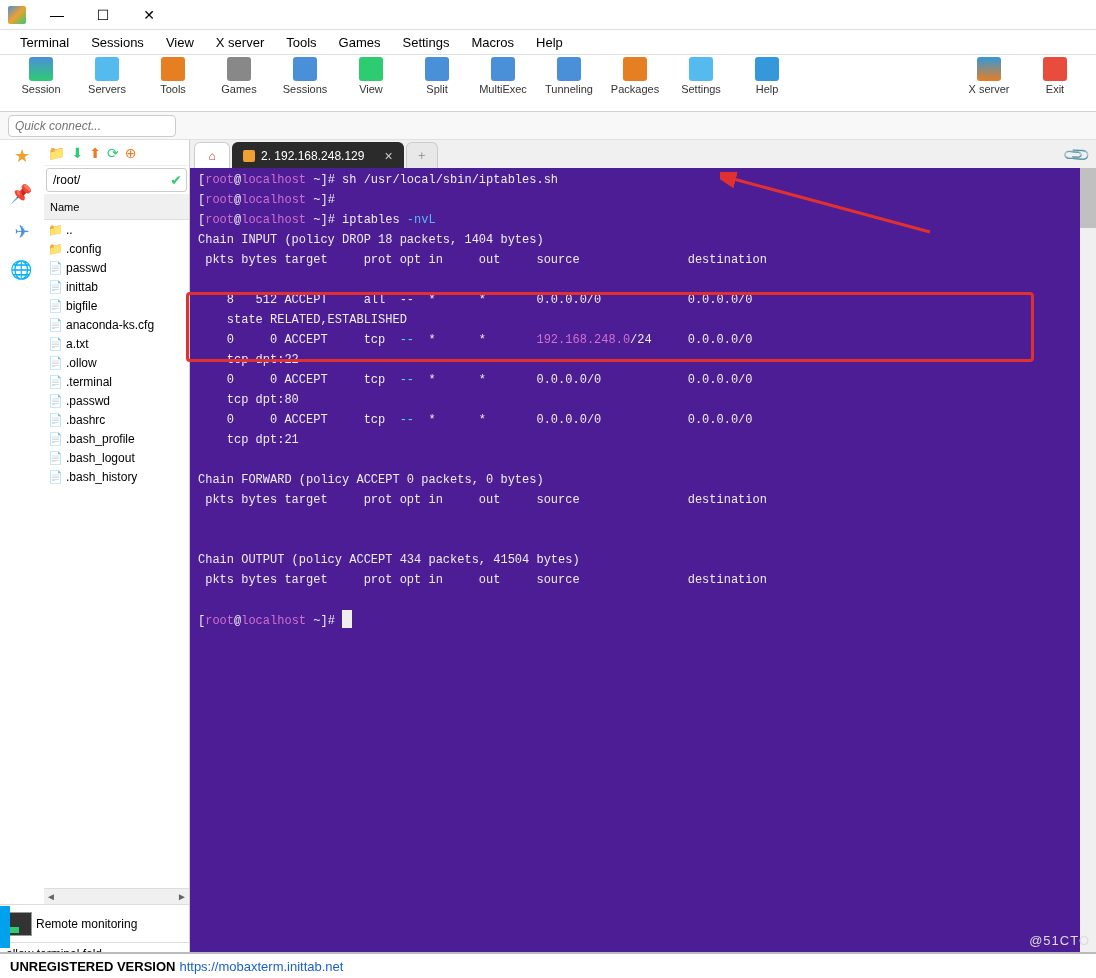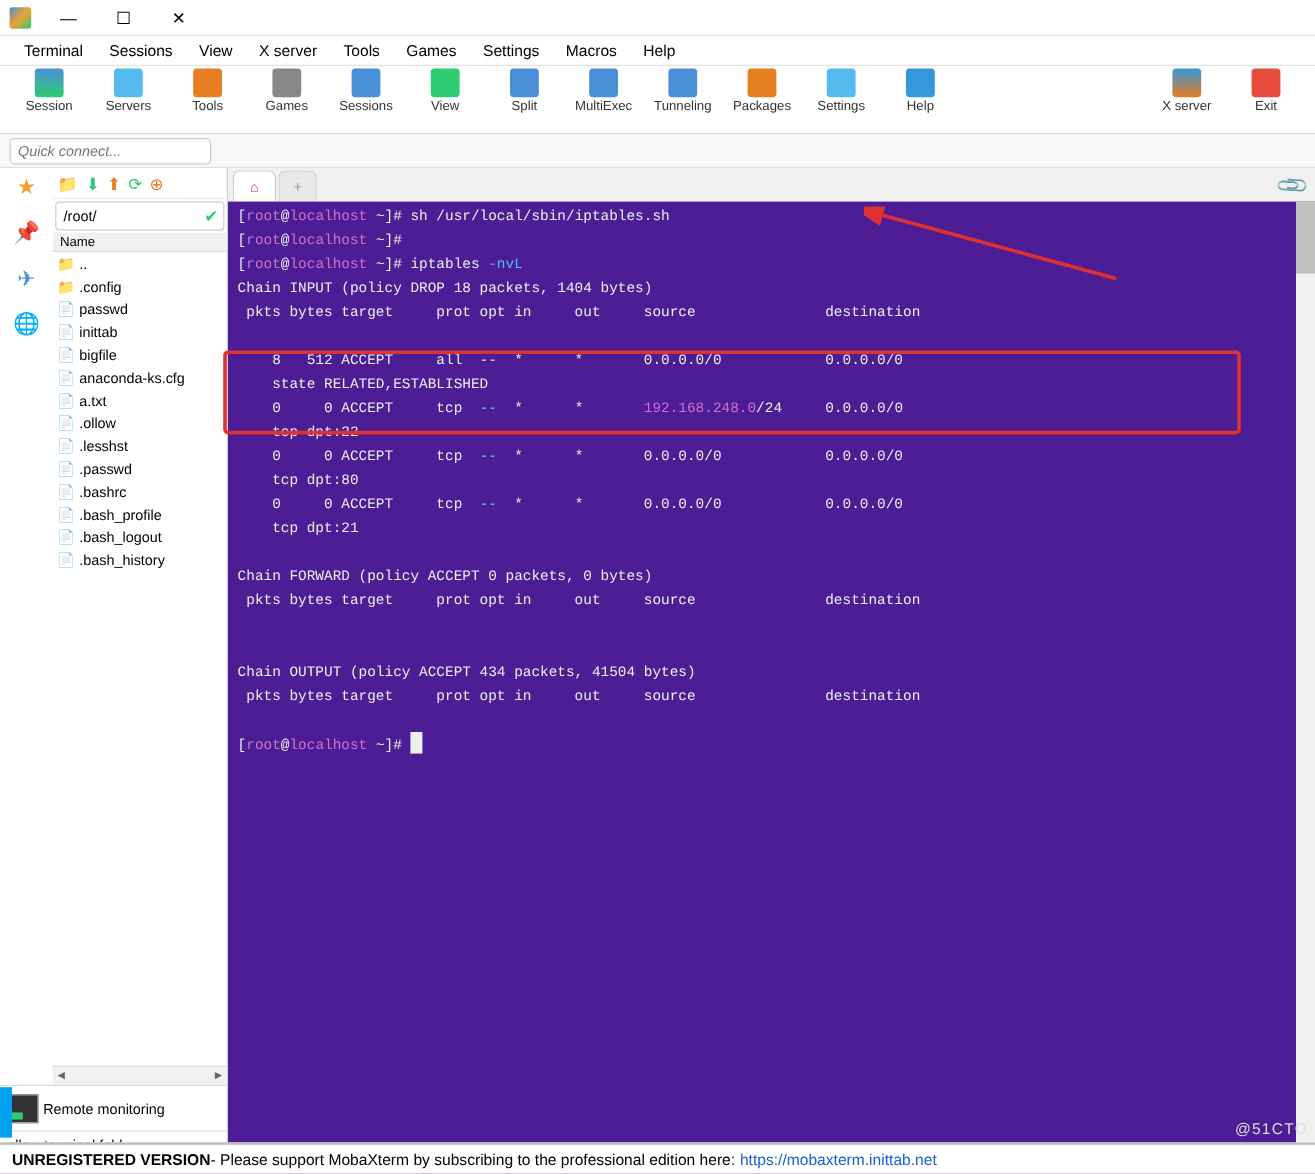--- a/index.html
+++ b/index.html
@@ -21,21 +21,21 @@
 .main { display: flex; height: 826px; }
 .sidebar { width: 190px; border-right: 1px solid #d0d0d0; display: flex; flex-direction:column; background:#fff; }
 .side-icons { width: 44px; display: flex; flex-direction: column; align-items: center; padding-top: 4px; gap: 14px; }
 .side-icons div { width: 24px; height: 24px; display:flex; align-items:center; justify-content:center; font-size:18px; cursor:pointer; }
 .sidebar-body { flex:1; display:flex; }
 .filebrowser { flex: 1; display: flex; flex-direction: column; font-size: 12px; }
 .fb-toolbar { height: 26px; display: flex; align-items: center; gap: 6px; padding: 0 4px; border-bottom: 1px solid #eee; }
 .fb-toolbar span { font-size: 14px; cursor:pointer; }
 .fb-path { height: 24px; border: 1px solid #ccc; margin: 2px; border-radius: 3px; display: flex; align-items: center; padding: 0 6px; font-size: 12px; position:relative; }
 .fb-path .ok { position:absolute; right:4px; color:#2ecc71; font-size:14px; }
-.fb-header { background: #f0f0f0; border-bottom: 1px solid #ddd; height: 16px; display:flex; align-items:center; padding:0 6px; font-size:11px; }
+.fb-header { background: #f0f0f0; border-bottom: 1px solid #ddd; height: 26px; display:flex; align-items:center; padding:0 6px; font-size:11px; }
 .fb-list { flex: 1; overflow-y: auto; }
 .fb-item { display: flex; align-items: center; height: 19px; padding: 0 4px; cursor:pointer; }
 .fb-item .fico { width: 14px; height: 14px; margin-right: 4px; font-size:12px; }
 .fb-scroll { height:16px; background:#f0f0f0; border-top:1px solid #ddd; display:flex; align-items:center; justify-content:space-between; padding:0 2px; font-size:10px; color:#666;}
 .remote-mon { height: 38px; border-top: 1px solid #ddd; display: flex; align-items: center; padding: 0 4px; gap:4px; font-size:12px; text-align:center; }
 .remote-mon .mon-icon { width:28px; height:24px; background:#333; border:1px solid #999; position:relative; }
 .remote-mon .mon-icon::after { content:''; position:absolute; bottom:2px; left:2px; width:12px; height:6px; background:#2ecc71; }
 .follow-row { height:24px; border-top:1px solid #ddd; padding:4px 6px; font-size:12px; overflow:hidden; white-space:nowrap; }
 .terminal-area { flex: 1; display: flex; flex-direction: column; background:#fff; }
 .tabs { height: 28px; display: flex; align-items: flex-end; background: #f0f0f0; padding-left: 4px; position:relative; }
@@ -201,21 +201,21 @@
             <div class="fb-item">
               <span class="fico">📄</span>
               <span>a.txt</span>
             </div>
             <div class="fb-item">
               <span class="fico">📄</span>
               <span>.ollow</span>
             </div>
             <div class="fb-item">
               <span class="fico">📄</span>
-              <span>.lesshst</span>
+              <span>.terminal</span>
             </div>
             <div class="fb-item">
               <span class="fico">📄</span>
               <span>.passwd</span>
             </div>
             <div class="fb-item">
               <span class="fico">📄</span>
               <span>.bashrc</span>
             </div>
             <div class="fb-item">
@@ -240,20 +240,25 @@
     <div class="remote-mon">
       <div class="mon-icon"></div>
       <div style="line-height:14px;">Remote monitoring</div>
     </div>
     <div class="follow-row">ollow terminal fold</div>
   </div>
 
   <div class="terminal-area">
     <div class="tabs">
       <div class="tab home">⌂</div>
+      <div class="tab active">
+        <span class="tab-icon"></span>
+        <span>2. 192.168.248.129</span>
+        <span class="tab-close">×</span>
+      </div>
       <div class="tab new-tab">＋</div>
       <div class="paperclip">📎</div>
     </div>
     <div class="terminal" id="term">[<span class="user">root</span>@<span class="host">localhost</span> ~]# sh /usr/local/sbin/iptables.sh
 [<span class="user">root</span>@<span class="host">localhost</span> ~]# 
 [<span class="user">root</span>@<span class="host">localhost</span> ~]# iptables <span class="opt">-nvL</span>
 Chain INPUT (policy DROP 18 packets, 1404 bytes)
  pkts bytes target     prot opt in     out     source               destination
 
     8   512 ACCEPT     all  --  *      *       0.0.0.0/0            0.0.0.0/0
@@ -287,15 +292,14 @@
       </marker>
     </defs>
   <line x1="210" y1="60" x2="10" y2="6" stroke="#e03030" stroke-width="3" marker-end="url(#ah)"></line>
 </svg>
 
 <div class="blue-edge"></div>
 <div class="watermark">@51CTO</div>
 
 <div class="statusbar">
   <span class="unreg">UNREGISTERED VERSION</span>
-  <span>  -  Please support MobaXterm by subscribing to the professional edition here:</span>
   <a href="#">https://mobaxterm.inittab.net</a>
 </div>
 
 </body></html>

